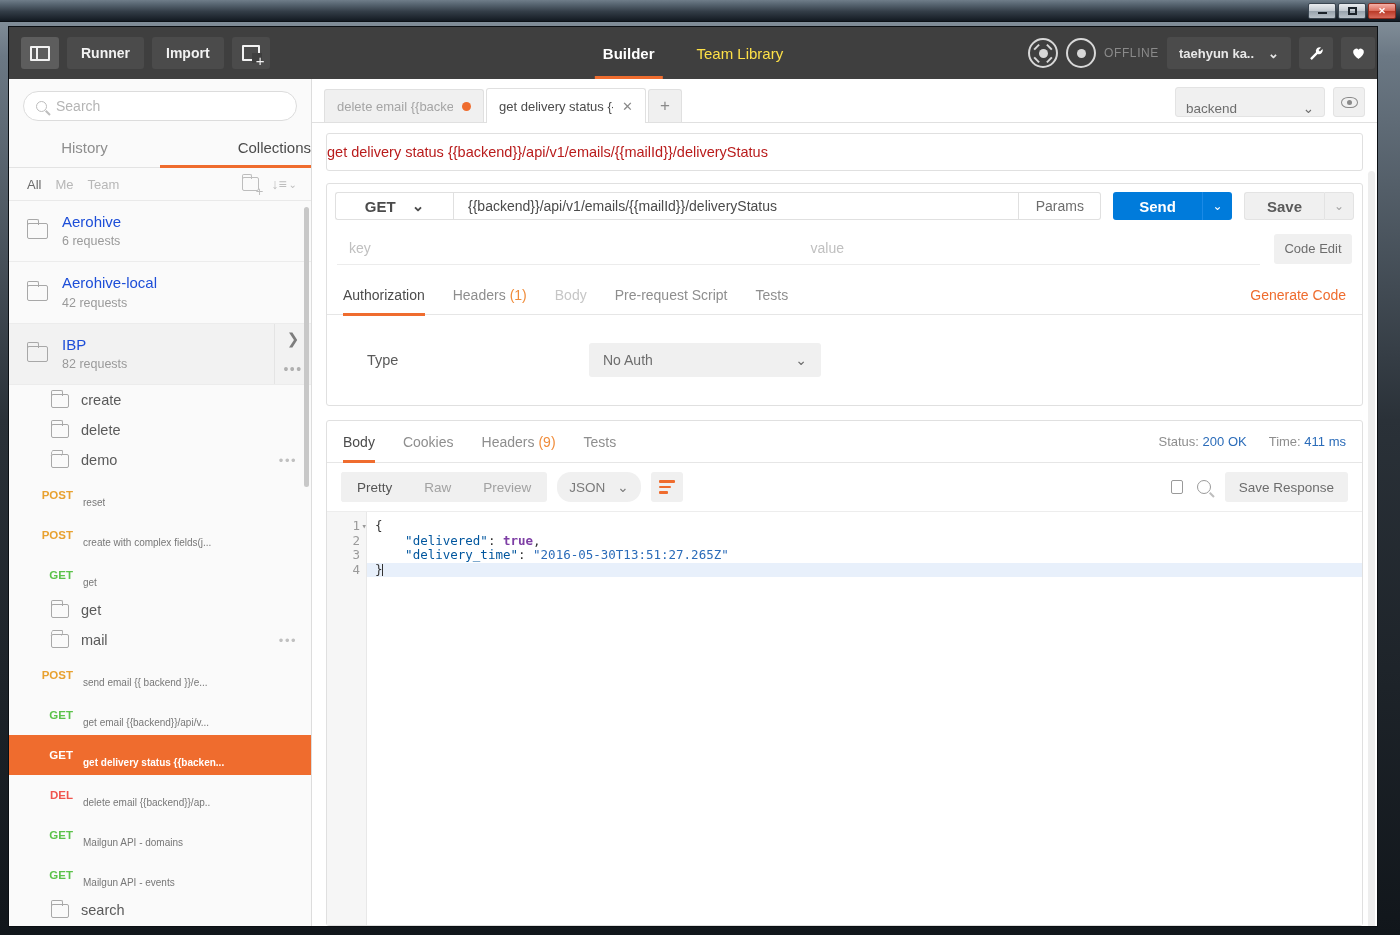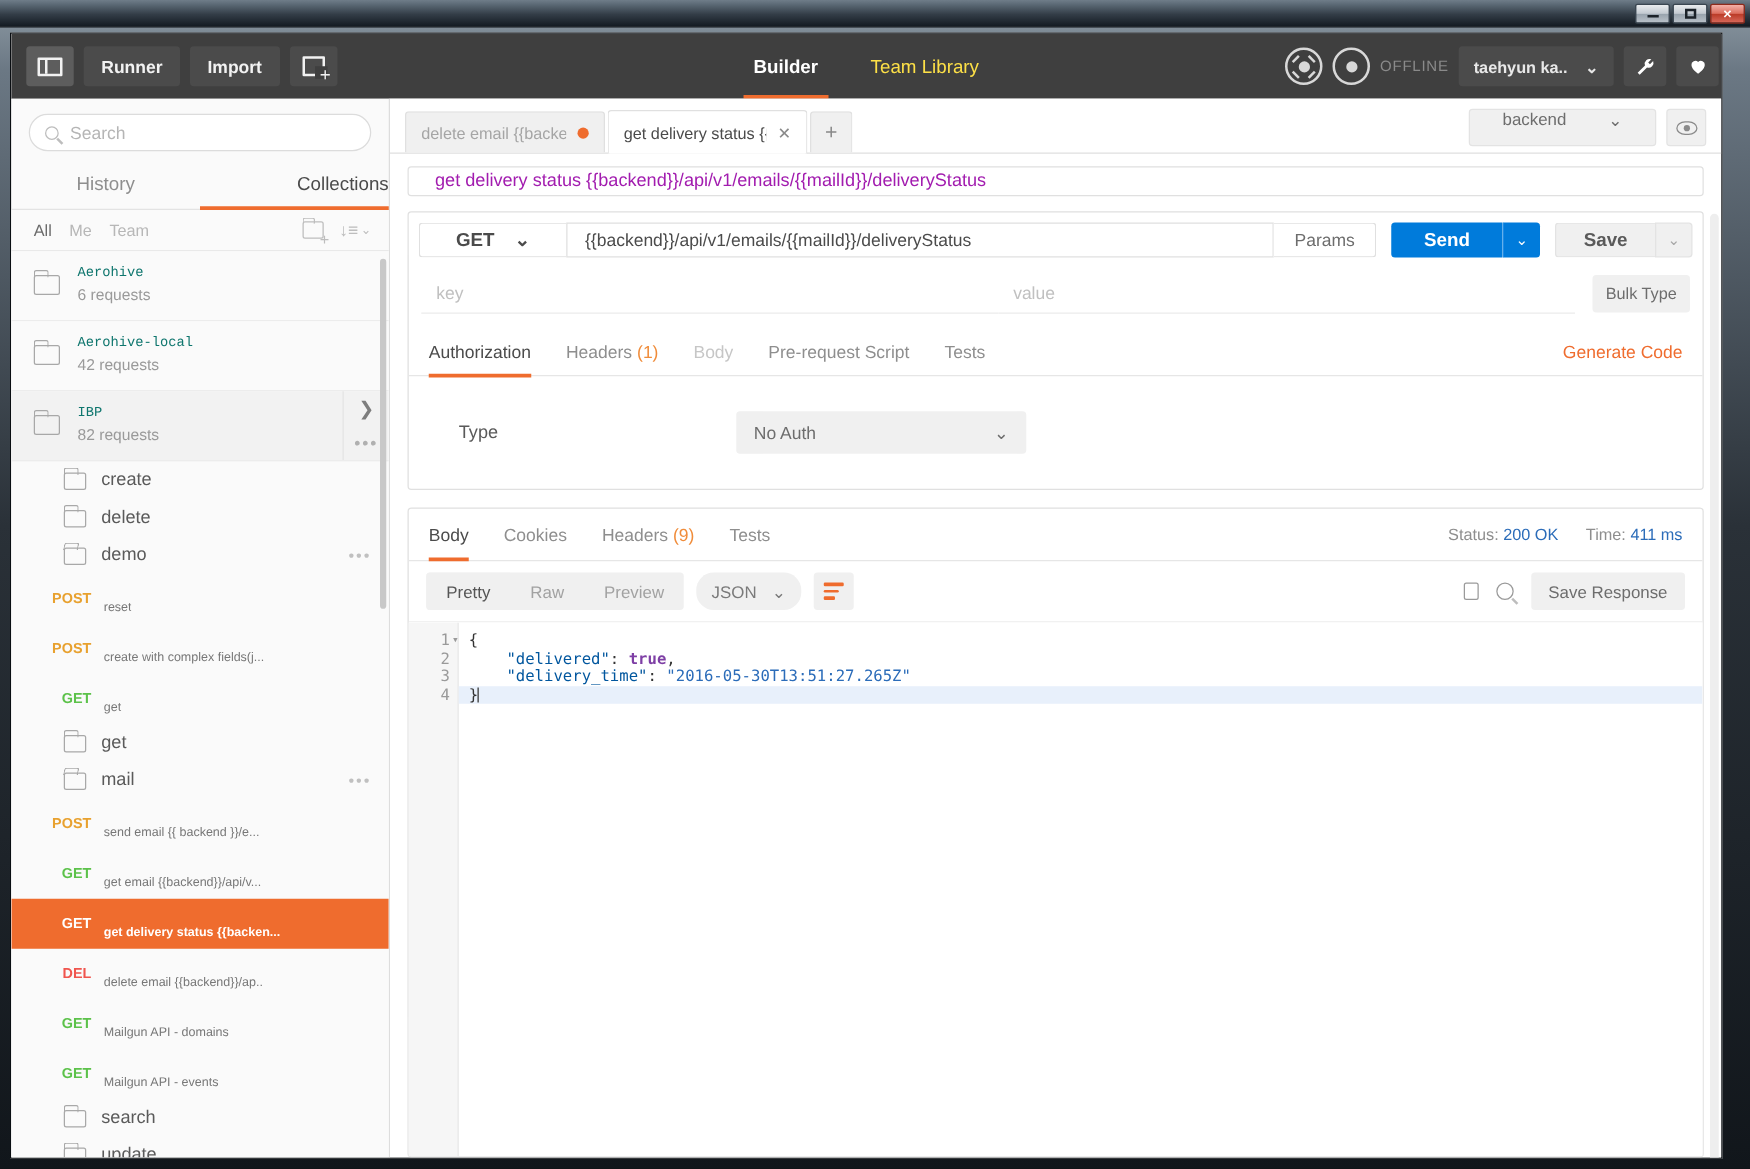--- a/index.html
+++ b/index.html
@@ -197,21 +197,21 @@
   .coll-row.hover { background: #f2f2f2; }
   .folder-ic {
     width: 21px; height: 16px; border: 1.6px solid #a8a8a8; border-radius: 2px;
     position: relative; flex: none; margin-right: 14px;
   }
   .folder-ic::before {
     content: ''; position: absolute; top: -5px; left: -1px; width: 10px; height: 5px;
     border: 1.6px solid #a8a8a8; border-bottom: none; border-radius: 2px 2px 0 0;
   }
   .folder-ic.open::before { transform: skewX(-12deg); }
-  .coll-meta .nm { font-size: 11px; color: #0f766e; line-height: 1.35; font-family: Liberation Mono, monospace; }
+  .coll-meta .nm { font-size: 15px; color: #1d4ed8; line-height: 1.35; }
   .coll-meta .sub { font-size: 12.5px; color: #9a9a9a; line-height: 1.45; }
   .chev-btn {
     position: absolute; right: 0; top: 0; width: 37px; height: 50%;
     border-left: 1px solid #e4e4e4; display: flex;
     align-items: center; justify-content: center; color: #7d7d7d; font-size: 15px;
   }
   .dots-btn {
     position: absolute; right: 0; bottom: 0; width: 37px; height: 50%;
     border-left: 1px solid #e4e4e4; display: flex;
     align-items: center; justify-content: center; color: #b0b0b0;
@@ -274,40 +274,40 @@
   .unsaved-dot { width: 9px; height: 9px; border-radius: 50%; background: #ef6c2e; flex: none; }
   .tab-x { font-size: 13px; color: #8a8a8a; flex: none; }
   .rt-tab.plus {
     width: 34px; justify-content: center; font-size: 17px; color: #8a8a8a; padding: 0;
   }
   .env-area {
     margin-left: auto; display: flex; align-items: center; gap: 8px; padding-bottom: 5px;
   }
   .env-select {
     width: 150px; height: 30px; background: #f0f0f0; border: 1px solid #e3e3e3;
-    border-radius: 3px; display: flex; align-items: flex-start; justify-content: space-between;
-    padding: 0 26px; font-size: 13.5px; color: #6d6d6d; cursor: pointer;
+    border-radius: 3px; display: flex; align-items: flex-end; justify-content: space-between;
+    padding: 0 10px; font-size: 13.5px; color: #6d6d6d; cursor: pointer;
   }
   .eye-btn {
     width: 32px; height: 30px; background: #f0f0f0; border: 1px solid #e3e3e3;
     border-radius: 3px; display: flex; align-items: center; justify-content: center;
     cursor: pointer;
   }
   .eye {
     width: 17px; height: 11px; border: 1.6px solid #8a8a8a;
     border-radius: 50% 50% 50% 50% / 60% 60% 60% 60%;
     display: flex; align-items: center; justify-content: center;
   }
   .eye .pupil { width: 5px; height: 5px; border-radius: 50%; background: #8a8a8a; }
 
   .req-title-row { padding: 10px 14px 0 14px; }
   .req-title {
-    height: 24px; border: 1px solid #e0e0e0; border-radius: 3px;
-    display: flex; align-items: center; padding: 0 21px;
-    font-size: 14.5px; color: #a21caf;
+    height: 38px; border: 1px solid #e0e0e0; border-radius: 3px;
+    display: flex; align-items: center; padding: 0 0;
+    font-size: 14.5px; color: #b91c1c;
   }
 
   .req-card {
     margin: 12px 14px 0 14px; border: 1px solid #e0e0e0; border-radius: 3px;
     background: #fff; display: flex; flex-direction: column;
   }
   .urlbar { display: flex; align-items: stretch; height: 44px; padding: 8px; gap: 0; }
   .method-sel {
     width: 118px; border: 1px solid #e0e0e0; border-right: none;
     border-radius: 3px 0 0 3px; display: flex; align-items: center;
@@ -710,21 +710,21 @@
             </div>
             <div class="save-group">
               <button class="save-btn">Save</button>
               <div class="save-caret">⌄</div>
             </div>
           </div>
 
           <div class="kv-row">
             <div class="kv-cell">key</div>
             <div class="kv-cell">value</div>
-            <div class="bulk-edit">Bulk Type</div>
+            <div class="bulk-edit">Code Edit</div>
           </div>
 
           <div class="req-tabs">
             <div class="rqt active">Authorization</div>
             <div class="rqt">
               <span>Headers</span>
                 <span class="cnt">(1)</span>
             </div>
             <div class="rqt disabled">Body</div>
             <div class="rqt">Pre-request Script</div>

